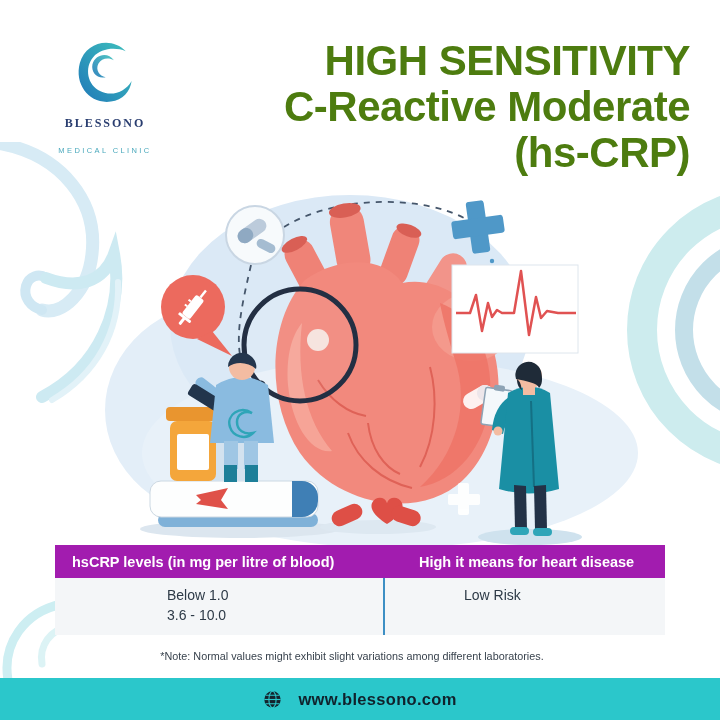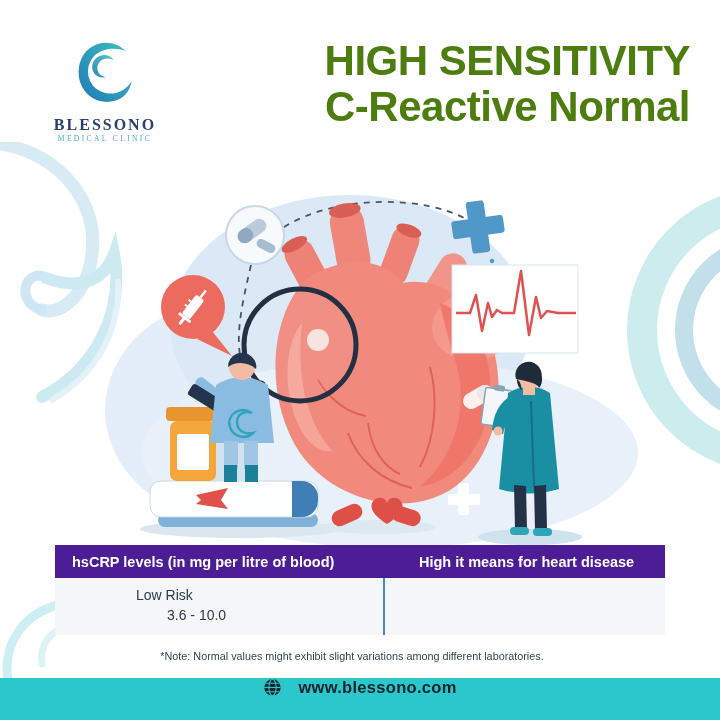--- a/index.html
+++ b/index.html
@@ -8,49 +8,49 @@
   .poster{position:relative;width:720px;height:720px;background:#ffffff;overflow:hidden;}
 
   
   .swirl-left{position:absolute;left:0;top:142px;width:150px;height:265px;pointer-events:none;}
   .swirl-bottom-left{position:absolute;left:0;top:588px;width:95px;height:95px;pointer-events:none;}
 
   
   .logo{position:absolute;left:40px;top:32px;width:130px;text-align:center;}
   .logo svg{display:block;margin:0 auto;}
   .logo-name{font-family:"Liberation Serif","DejaVu Serif",serif;font-weight:bold;
-             font-size:16px;letter-spacing:2px;color:#2a3e70;margin-top:4px;}
-  .logo-tagline{font-family:Liberation Serif, serif;font-size:7.5px;
-                letter-spacing:2.4px;color:#49a8bc;margin-top:0;}
+             font-size:12px;letter-spacing:2px;color:#2a3e70;margin-top:4px;}
+  .logo-tagline{font-family:Liberation Sans, sans-serif;font-size:7.5px;
+                letter-spacing:2.4px;color:#49a8bc;margin-top:15px;}
 
   
   .title{position:absolute;right:30px;top:38px;text-align:right;color:#4d7c0f;
          font-weight:800;font-size:42px;line-height:46px;letter-spacing:-0.5px;}
 
   
   .illustration{position:absolute;left:0;top:185px;width:720px;height:360px;}
 
   
   .risk-table{position:absolute;left:55px;top:545px;width:610px;}
-  .table-head{display:flex;background:#4c1d95;color:#ffffff;height:33px;align-items:center;
+  .table-head{display:flex;background:#a21caf;color:#ffffff;height:33px;align-items:center;
               font-weight:bold;font-size:14.5px;}
   .th-left{flex:0 0 328px;padding-left:17px;box-sizing:border-box;}
   .th-right{flex:1;padding-left:36px;box-sizing:border-box;}
   .table-body{position:relative;background:#f4f6f8;padding:8px 0 10px 0;}
   .col-divider{position:absolute;left:328px;top:0;bottom:0;width:2px;background:#3d8fc4;}
   .trow{display:flex;font-size:14px;line-height:19.5px;color:#2d3a47;}
   .td-level{flex:0 0 328px;padding-left:112px;box-sizing:border-box;}
   .td-meaning{flex:1;padding-left:81px;box-sizing:border-box;}
 
   .note{position:absolute;left:0;top:650px;width:704px;text-align:center;
         font-size:10.8px;color:#39434e;}
 
   
   .footer{position:absolute;left:0;bottom:0;width:720px;height:42px;background:#2bc7cb;
-          display:flex;justify-content:center;gap:16px;}
+          display:flex;align-items:center;justify-content:center;gap:16px;}
   .footer-url{font-weight:bold;font-size:16.5px;color:#10222c;letter-spacing:0.3px;
               text-decoration:none;}
 </style>
 </head>
 <body>
 
 <div class="poster">
 
   <svg class="swirl-left" viewBox="0 0 150 265">
     <path d="M2 2 C62 14 98 60 92 112 C88 150 62 174 42 168" fill="none" stroke="#d7ebf5" stroke-width="13" stroke-linecap="round"></path>
@@ -74,21 +74,22 @@
       </defs>
       <path d="M78 22 C60 2 24 8 16 38 C8 68 30 94 58 90 C74 88 84 76 86 62 C78 76 60 84 44 76 C26 68 22 44 34 30 C44 18 64 16 78 22 Z" fill="url(#lg)"></path>
       <path d="M62 34 C54 22 36 26 33 40 C31 51 40 60 51 57 C42 56 37 47 41 39 C45 31 55 30 62 34 Z" fill="url(#lg)" opacity="0.9"></path>
     </svg>
     <div class="logo-name">BLESSONO</div>
     <div class="logo-tagline">MEDICAL CLINIC</div>
   </div>
 
   <div class="title">
     <div>HIGH SENSITIVITY</div>
-    <div>C-Reactive Normal</div>
+    <div>C-Reactive Moderate</div>
+    <div>(hs-CRP)</div>
   </div>
 
   <svg class="illustration" viewBox="0 0 720 360">
 
     <ellipse cx="230" cy="225" rx="125" ry="110" fill="#e3eef8"></ellipse>
     <ellipse cx="350" cy="140" rx="180" ry="130" fill="#dbe9f6"></ellipse>
     <ellipse cx="390" cy="268" rx="248" ry="95" fill="#e8f1f9"></ellipse>
 
     <g>
       <circle cx="770" cy="145" r="128" fill="none" stroke="#cdecee" stroke-width="30"></circle>
@@ -258,20 +259,21 @@
   </svg>
 
   <div class="risk-table">
     <div class="table-head">
       <div class="th-left">hsCRP levels (in mg per litre of blood)</div>
       <div class="th-right">High it means for heart disease</div>
     </div>
     <div class="table-body">
       <div class="col-divider"></div>
       <div class="trow">
+        <div class="td-level">Below 1.0</div>
         <div class="td-meaning">Low Risk</div>
       </div>
       <div class="trow">
         <div class="td-level">3.6 - 10.0</div>
       </div>
     </div>
   </div>
 
   <div class="note">*Note: Normal values might exhibit slight variations among different laboratories.</div>
 

